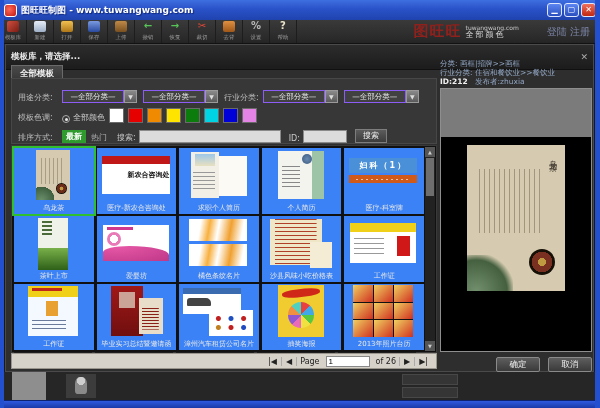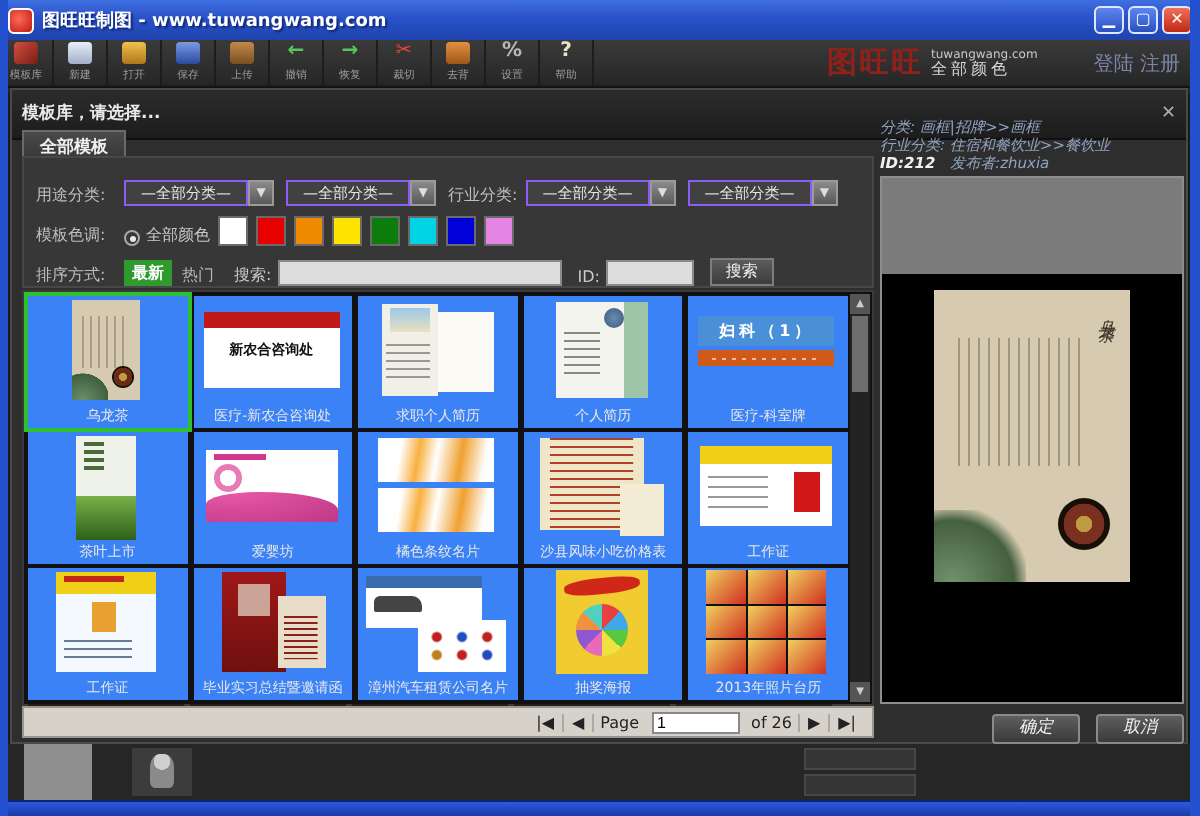--- a/index.html
+++ b/index.html
@@ -86,21 +86,21 @@
   
   .poster-tea { position:absolute; left:22px; top:2px; width:34px; height:50px; background:#d6cbb0; }
   .tea-cols { position:absolute; left:5px; top:8px; width:24px; height:26px;
               background:repeating-linear-gradient(90deg,#8a7f68 0 1px,transparent 1px 4px); opacity:.6; }
   .tea-hill { position:absolute; left:0; bottom:0; width:18px; height:14px;
               background:radial-gradient(circle at 30% 100%,#6b8f6b,#3f5f3f 70%,transparent 71%); }
   .tea-seal { position:absolute; right:3px; bottom:6px; width:11px; height:11px; border-radius:50%;
               background:radial-gradient(circle,#c09a40 0 25%,#6a2a18 26% 60%,#171007 61%); }
   .t2 .card { position:absolute; left:5px; top:8px; width:68px; height:38px; background:#fff; }
   .t2 .band { position:absolute; left:0; top:0; width:100%; height:8px; background:#c01818; }
-  .t2 .txt { position:absolute; left:0; top:14px; width:100%; text-align:center; font-weight:bold; font-size:7px; color:#111; }
+  .t2 .txt { position:absolute; left:0; top:14px; width:100%; text-align:right; font-weight:bold; font-size:7px; color:#111; }
   .t3 .p1 { position:absolute; left:12px; top:4px; width:28px; height:46px; background:#f2efe6; }
   .t3 .p2 { position:absolute; left:40px; top:8px; width:28px; height:40px; background:#fbfaf4; }
   .t3 .ph { position:absolute; left:16px; top:6px; width:20px; height:12px; background:linear-gradient(180deg,#9ec8e8,#e8e0c0); }
   .t3 .ln { position:absolute; left:14px; top:24px; width:22px; height:20px;
             background:repeating-linear-gradient(180deg,#999 0 1px,transparent 1px 4px); }
   .t4 .p { position:absolute; left:16px; top:3px; width:40px; height:48px; background:#f4f4ee; }
   .t4 .g1 { position:absolute; right:16px; top:3px; width:12px; height:48px; background:#9ec4a8; }
   .t4 .ph { position:absolute; left:40px; top:6px; width:10px; height:10px; border-radius:50%;
             background:radial-gradient(circle,#6a8ab0,#3a5a80); }
   .t4 .ln { position:absolute; left:20px; top:18px; width:18px; height:24px;
@@ -171,21 +171,21 @@
   .vs-thumb { position:absolute; left:1px; top:11px; width:8px; height:38px; background:#6e6e6e; }
   
   .pager { position:absolute; left:5px; top:308px; width:426px; height:16px; background:#d6d2ca;
            border:1px solid #9a968e; display:flex; align-items:center; justify-content:flex-end;
            font-size:8px; color:#222; padding:0 4px; }
   .pg-btn { padding:0 4px; border-left:1px solid #aaa; }
   .pg-btn:first-child { border-left:none; }
   .pg-input { width:44px; height:11px; background:#fff; border:1px solid #888; font-size:8px; margin:0 3px; padding:0 2px; }
   .pg-text { padding:0 3px; }
   
-  .rpanel { position:absolute; left:434px; top:14px; width:152px; height:312px;font-style:italic; }
+  .rpanel { position:absolute; left:434px; top:14px; width:152px; height:312px; }
   .info-line { font-size:7.5px; color:#8fa3c0; height:9px; white-space:nowrap; overflow:hidden; }
   .info-id { color:#f0f0f0; font-weight:bold; margin-right:5px; }
   .preview { position:absolute; left:0; top:29px; width:152px; height:264px; border:1px solid #8e8e8e; background:#000; }
   .pv-gray { position:absolute; left:0; top:0; width:100%; height:48px; background:#7b7b7b; }
   .pv-img { position:absolute; left:26px; top:56px; width:98px; height:146px; background:#d6cbb0; }
   .pv-title { position:absolute; right:8px; top:8px; writing-mode:vertical-rl; font-size:8px; color:#3a332a; letter-spacing:2px; }
   .pv-cols { position:absolute; left:12px; top:24px; width:64px; height:64px;
              background:repeating-linear-gradient(90deg,#847a62 0 1px,transparent 1px 5px); opacity:.65; }
   .pv-hill { position:absolute; left:0; bottom:0; width:46px; height:36px;
              background:radial-gradient(circle at 20% 100%,#728f6e,#44603f 60%,transparent 75%); }

